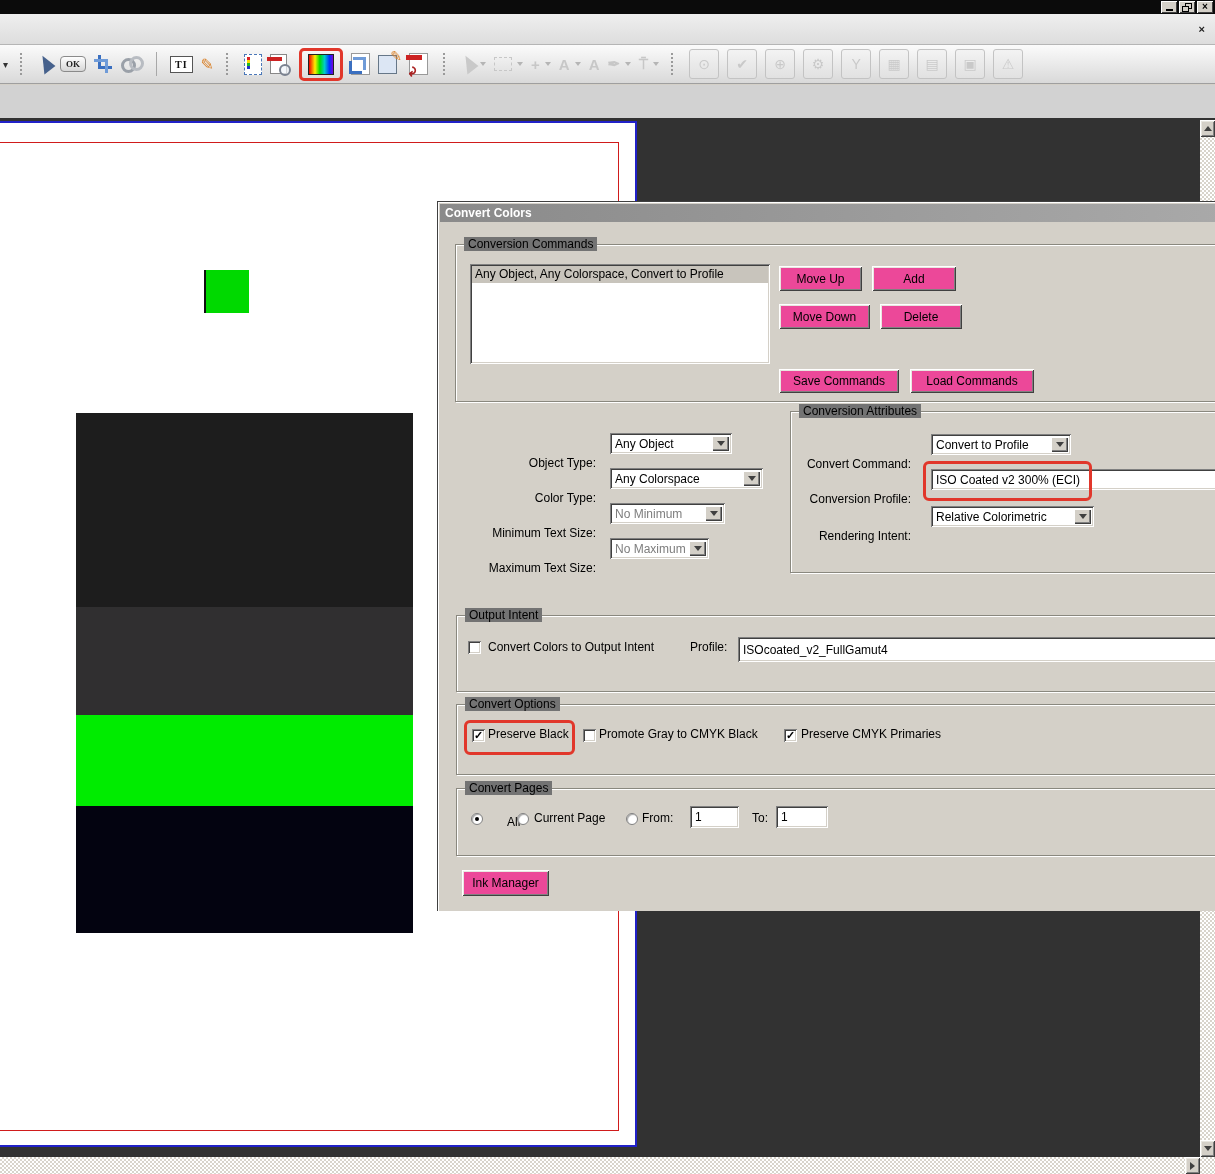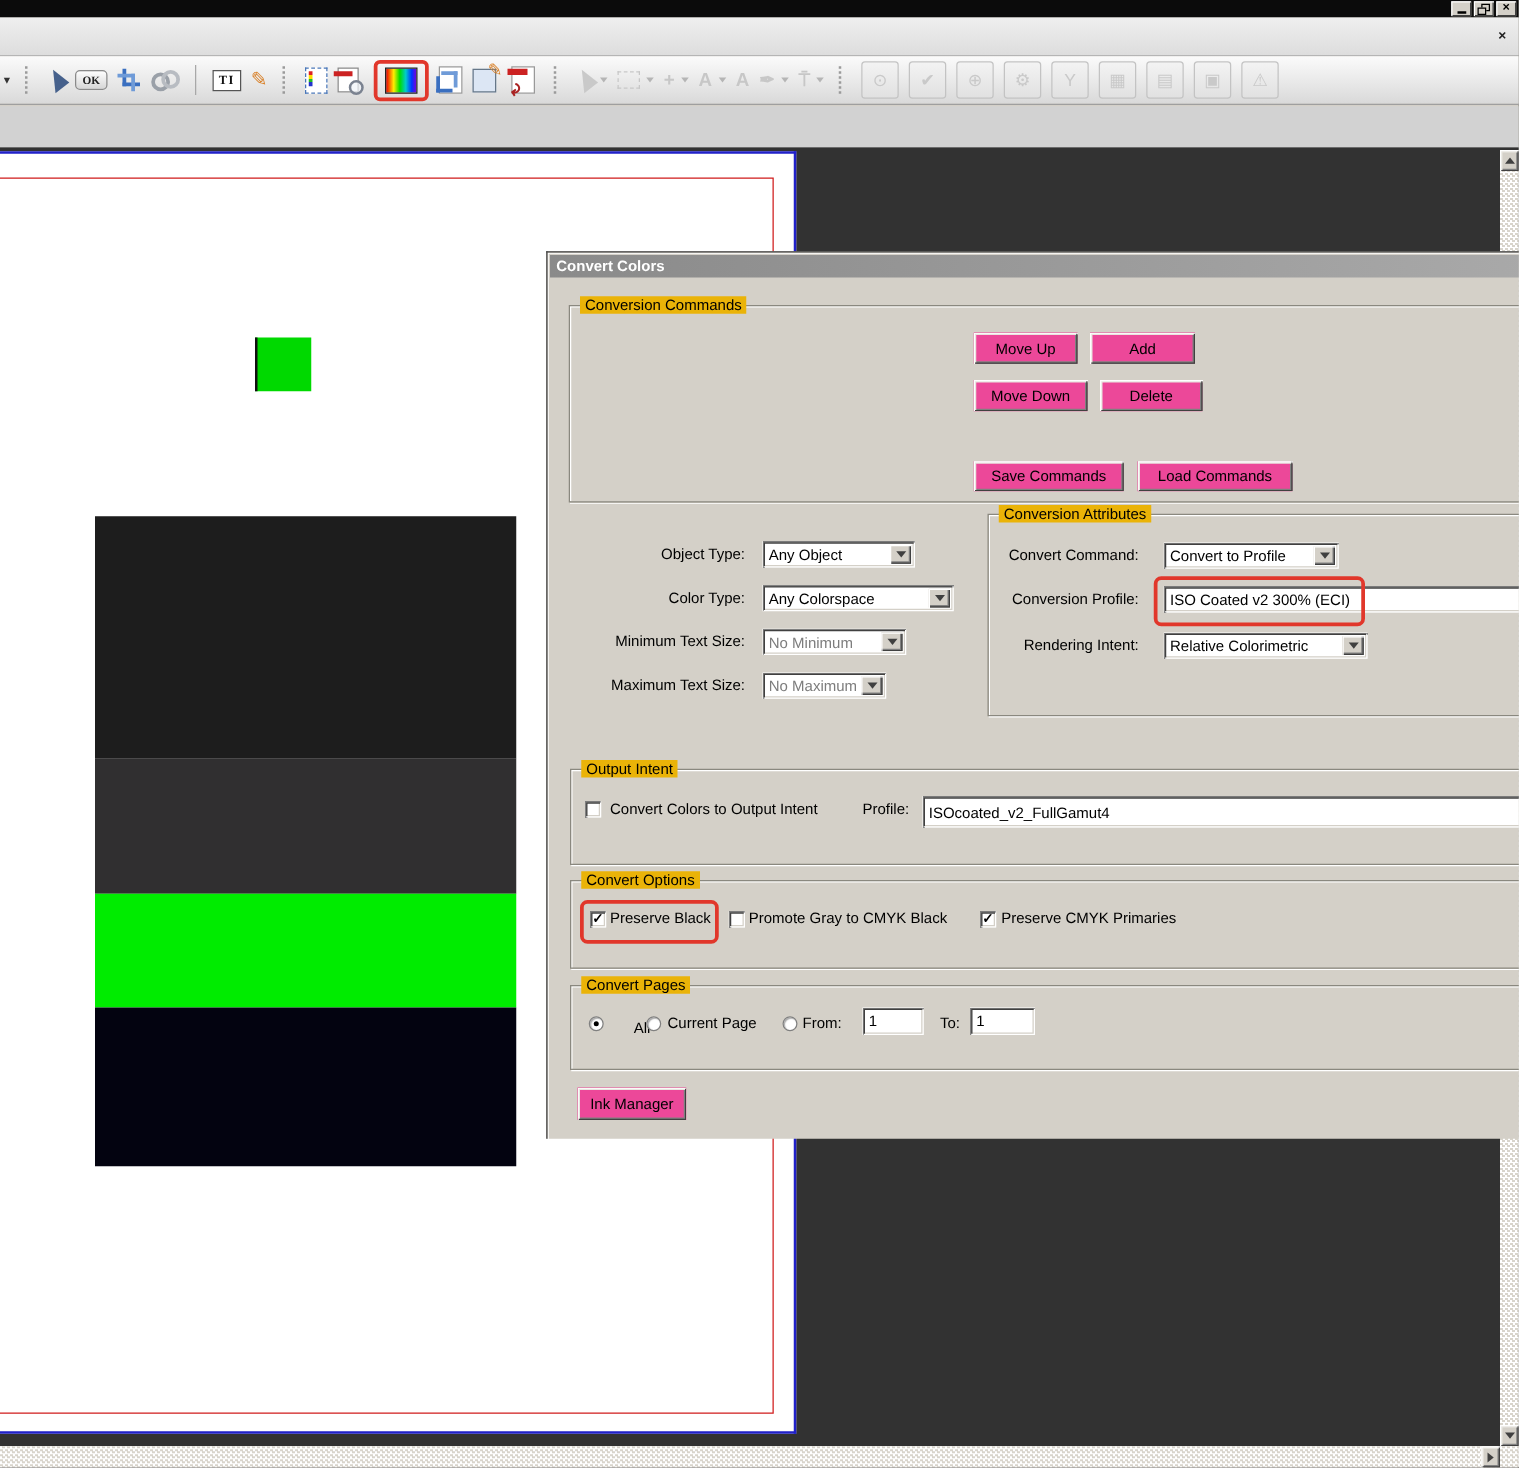--- a/index.html
+++ b/index.html
@@ -83,23 +83,23 @@
   .arr{width:0;height:0;}
   .arr-up{border-left:4px solid transparent;border-right:4px solid transparent;border-bottom:5px solid #404040;}
   .arr-down{border-left:4px solid transparent;border-right:4px solid transparent;border-top:5px solid #404040;}
   .arr-right{border-top:4px solid transparent;border-bottom:4px solid transparent;border-left:5px solid #404040;}
   .hscroll{position:absolute;left:0;top:1157px;width:1215px;height:17px;z-index:5;}
   
   .btn{position:absolute;background:#ec4899;border:none;font:12px "Liberation Sans",sans-serif;color:#000;
     box-shadow:inset 1px 1px 0 #fff, inset -1px -1px 0 #404040, inset 2px 2px 0 #e8e6e0, inset -2px -2px 0 #808080;
     display:flex;align-items:center;justify-content:center;cursor:default;}
   .group{position:absolute;border:1px solid #8a887f;box-shadow:inset 1px 1px 0 #fff, 1px 1px 0 #fff;}
-  .gtitle{position:absolute;top:-8px;left:8px;background:#eab308;padding:0 4px;font-size:12px;color:#000;white-space:nowrap;}
+  .gtitle{position:absolute;top:-8px;left:8px;background:#737373;padding:0 4px;font-size:12px;color:#000;white-space:nowrap;}
   .lbl{position:absolute;font-size:12px;color:#000;line-height:21px;white-space:nowrap;}
-  .lbl.r{text-align:right;}
+  .lbl.r{text-align:right;margin-top:20px;}
   .combo{position:absolute;height:21px;background:#fff;display:flex;align-items:center;
     box-shadow:inset 1px 1px 0 #808080, inset -1px -1px 0 #fff, inset 2px 2px 0 #404040, inset -2px -2px 0 #d4d0c8;box-sizing:border-box;}
   .combo-text{flex:1;font-size:12px;padding-left:5px;white-space:nowrap;overflow:hidden;}
   .combo.disabled .combo-text{color:#7d7d7d;}
   .combo-btn{width:17px;height:15px;margin-right:3px;background:#d4d0c8;display:flex;align-items:center;justify-content:center;
     box-shadow:inset 1px 1px 0 #fff, inset -1px -1px 0 #404040, inset -2px -2px 0 #808080;}
   .field{position:absolute;background:#fff;font-size:12px;display:flex;align-items:center;padding-left:5px;box-sizing:border-box;
     box-shadow:inset 1px 1px 0 #808080, inset -1px -1px 0 #fff, inset 2px 2px 0 #404040, inset -2px -2px 0 #d4d0c8;}
   .cb{position:absolute;width:13px;height:13px;background:#fff;display:flex;align-items:center;justify-content:center;
     box-shadow:inset 1px 1px 0 #808080, inset -1px -1px 0 #fff, inset 2px 2px 0 #404040, inset -2px -2px 0 #d4d0c8;}
@@ -228,20 +228,23 @@
 </div>
 
 <div class="dialog">
   <div class="dlg-title">
     <span>Convert Colors</span>
   </div>
 
   <div class="group" style="left:17px;top:42px;width:762px;height:156px;">
     <span class="gtitle">Conversion Commands</span>
   </div>
+  <div class="listbox" style="left:32px;top:62px;width:300px;height:100px;">
+    <div class="listitem">Any Object, Any Colorspace, Convert to Profile</div>
+  </div>
   <button class="btn" style="left:341px;top:64px;width:83px;height:25px;">Move Up</button>
   <button class="btn" style="left:434px;top:64px;width:84px;height:25px;">Add</button>
   <button class="btn" style="left:341px;top:102px;width:91px;height:25px;">Move Down</button>
   <button class="btn" style="left:442px;top:102px;width:82px;height:25px;">Delete</button>
   <button class="btn" style="left:341px;top:167px;width:120px;height:24px;">Save Commands</button>
   <button class="btn" style="left:472px;top:167px;width:124px;height:24px;">Load Commands</button>
 
   <span class="lbl r" style="left:30px;top:231px;width:128px;">Object Type:</span>
   <div class="combo" style="left:172px;top:231px;width:122px;">
     <span class="combo-text">Any Object</span>

